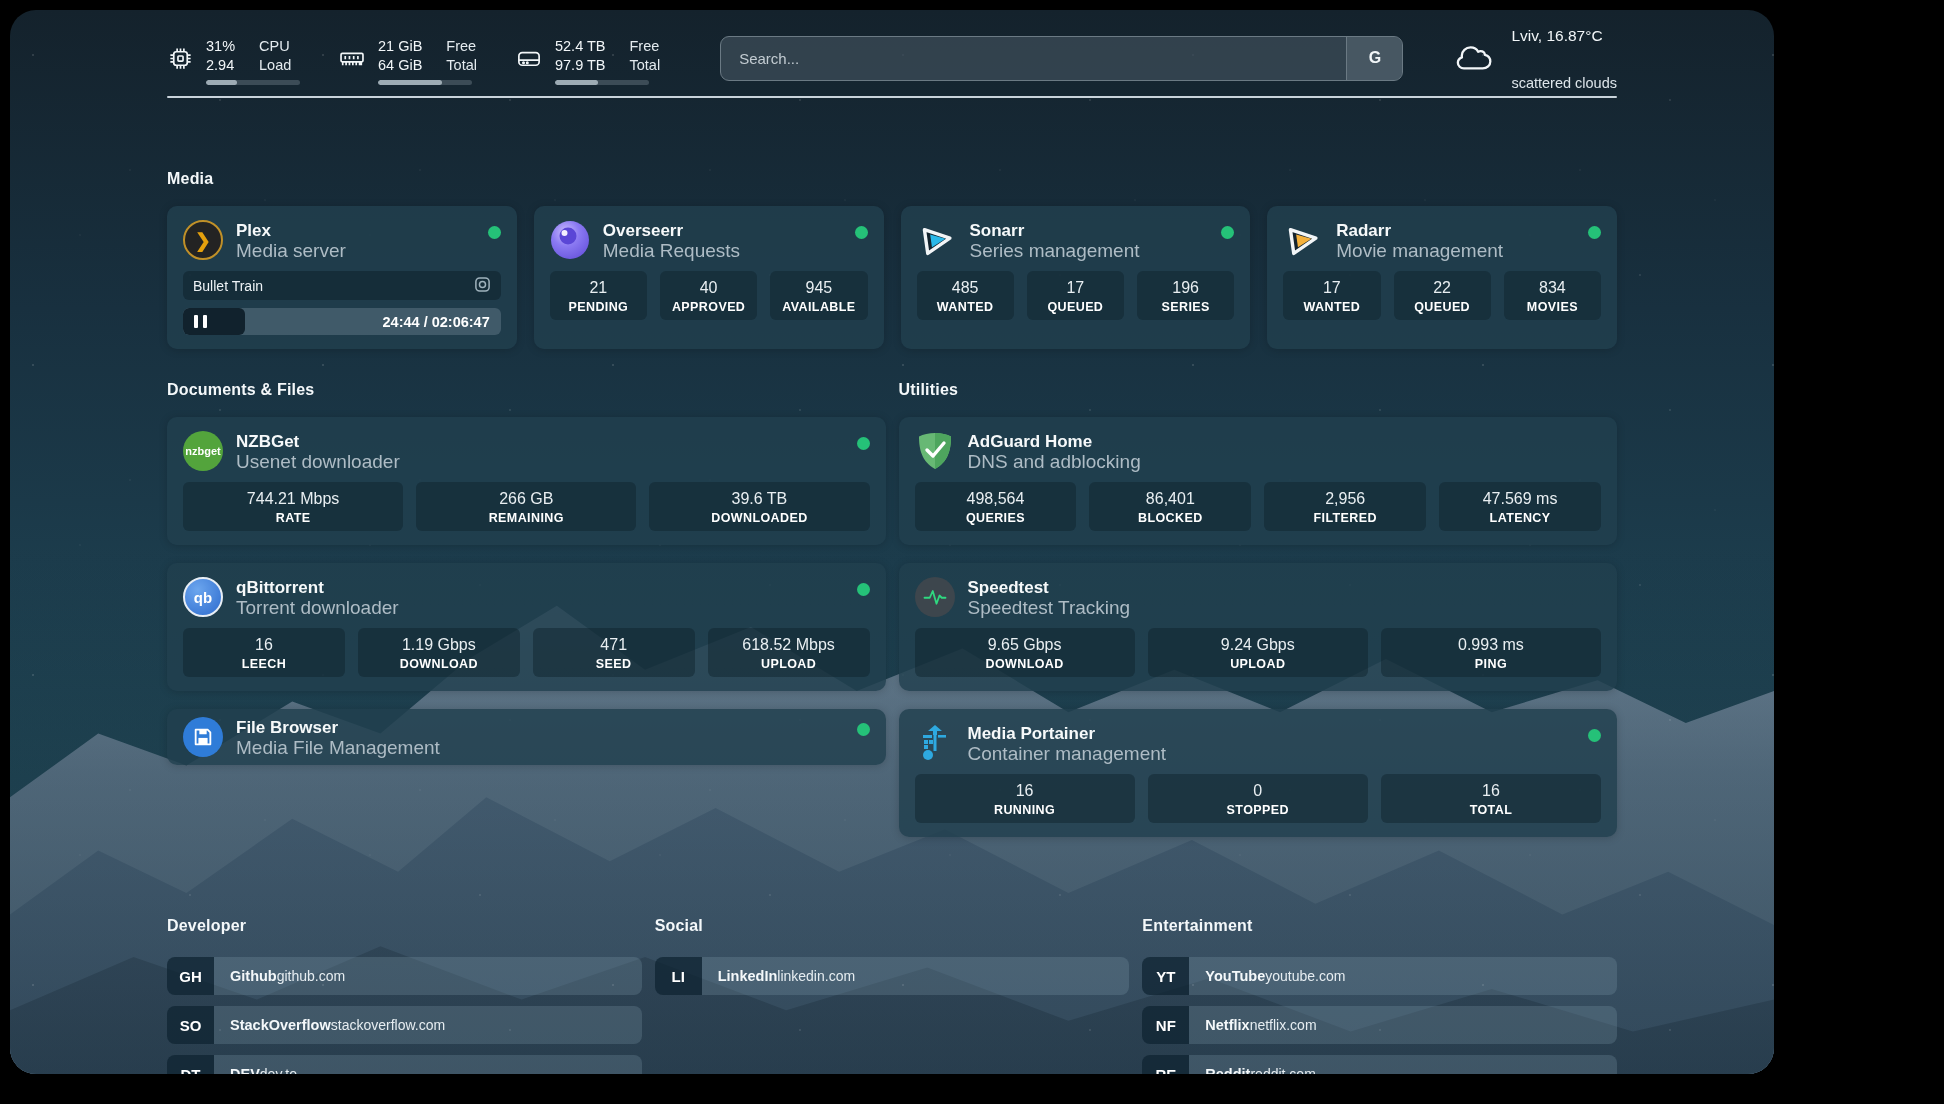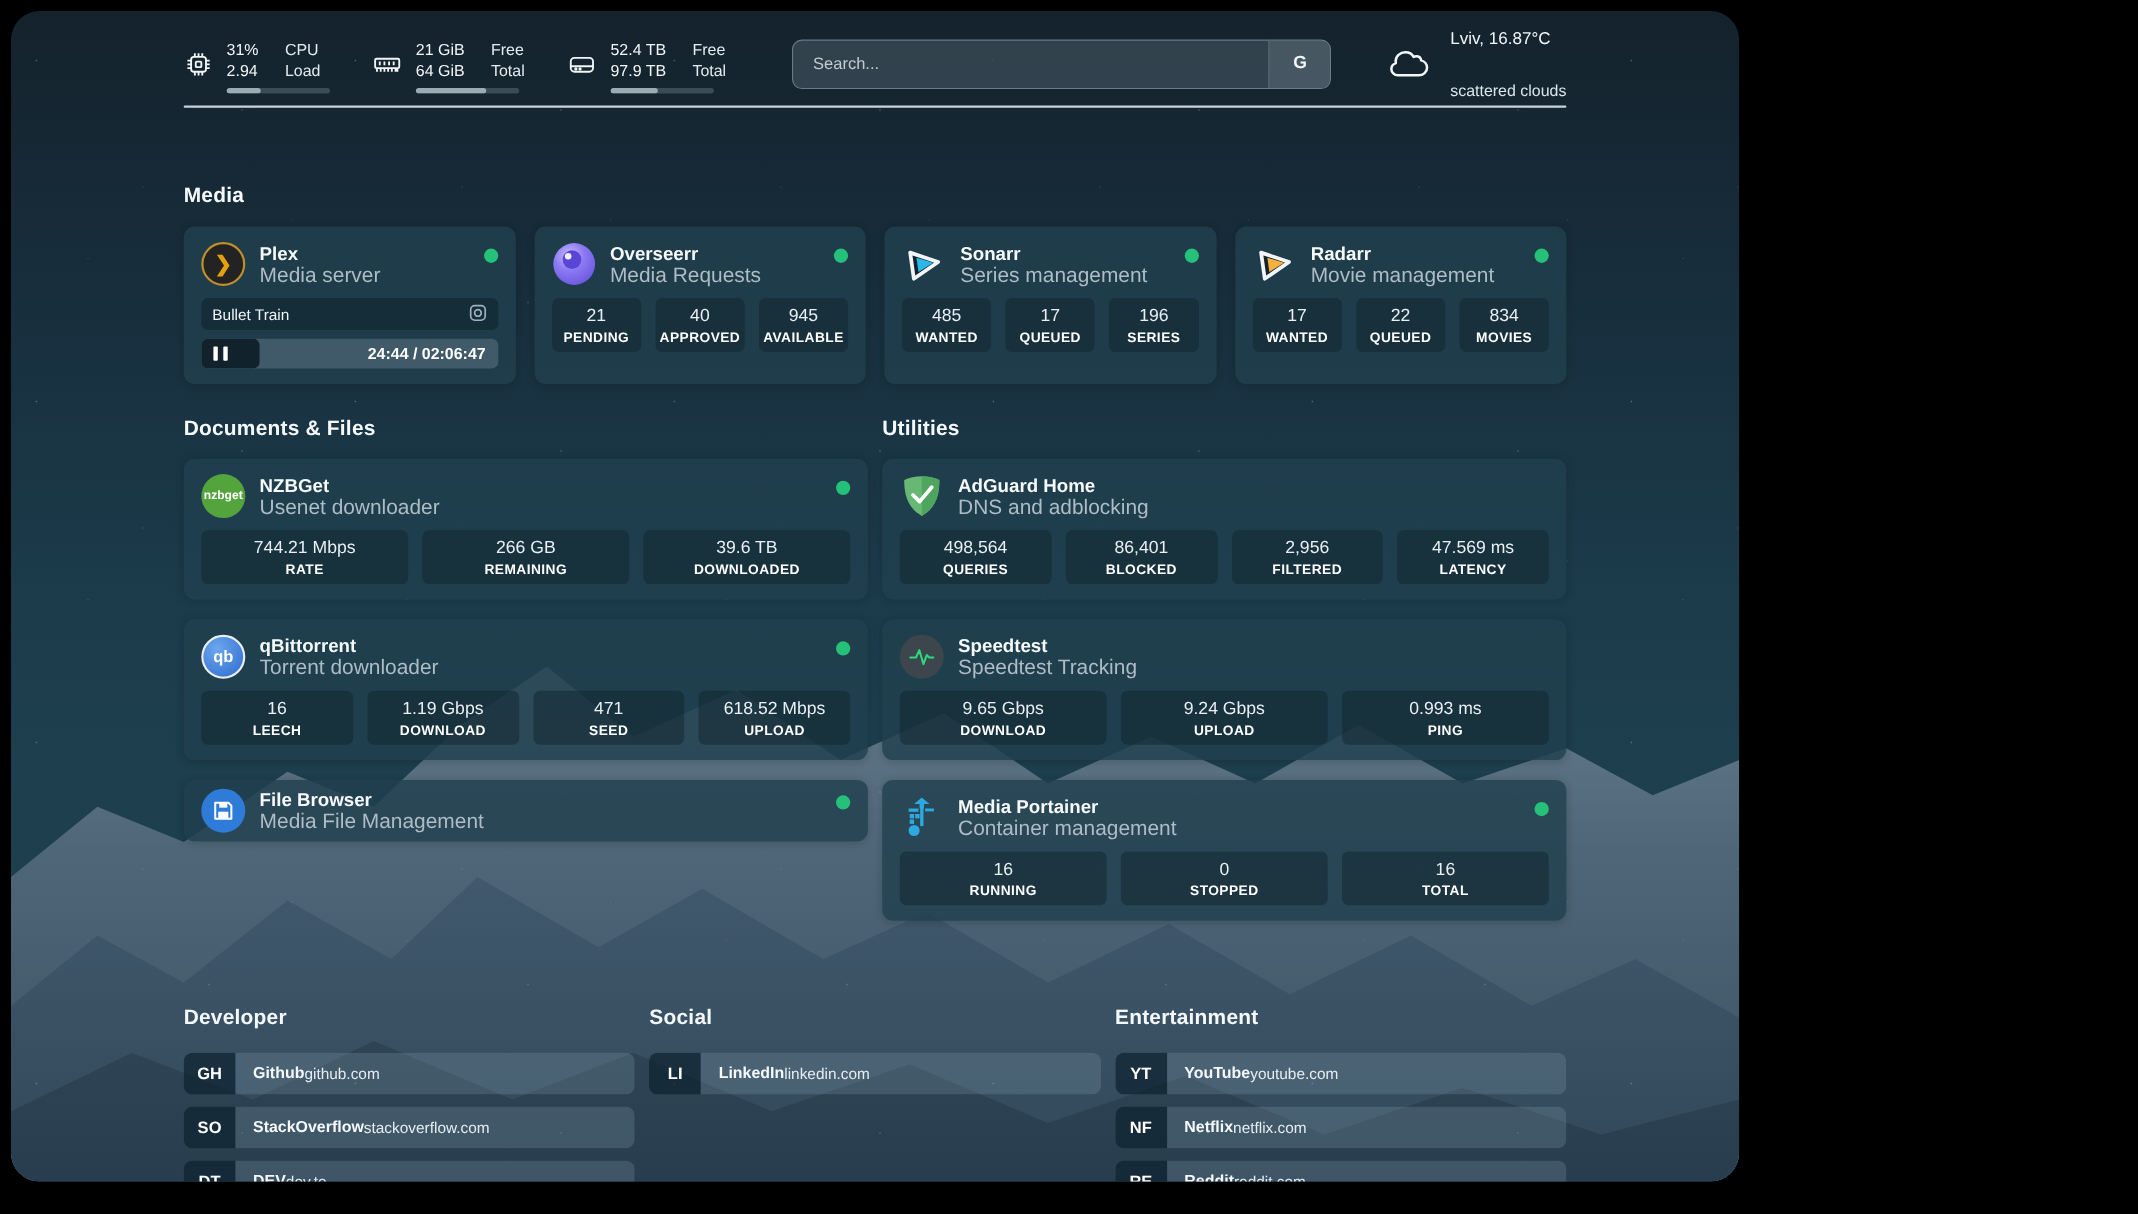--- a/index.html
+++ b/index.html
@@ -1,20 +1,20 @@
 <!DOCTYPE html>
 <html><head>
 <meta charset="utf-8">
 <style>
   * { box-sizing: border-box; margin: 0; padding: 0; }
   html,body { width:1944px; height:1104px; background:#000; font-family:"Liberation Sans", sans-serif; }
   body { position:relative; overflow:hidden; }
 
   .window {
-    position:absolute; left:10px; top:10px; width:1571px; height:1064px;
+    position:absolute; left:10px; top:10px; width:1764px; height:1064px;
     border-radius:26px; overflow:hidden;
     background:linear-gradient(180deg,#14222c 0%,#18303f 28%,#1c3c4c 52%,#214654 72%,#264c5c 100%);
   }
   
   .speckles {
     position:absolute; inset:0; z-index:1; pointer-events:none; opacity:.55;
     background-image:
       radial-gradient(2px 2px at 23px 45px, rgba(255,255,255,.55), transparent 60%),
       radial-gradient(1.5px 1.5px at 120px 160px, rgba(255,255,255,.35), transparent 60%),
       radial-gradient(2px 2px at 210px 90px, rgba(255,255,255,.42), transparent 60%),
@@ -72,21 +72,21 @@
     border-radius:0 8px 8px 0; cursor:pointer; font-family:"Liberation Sans", sans-serif;
   }
   .weather { display:flex; align-items:center; gap:14px; color:#f2f6f8; margin-bottom:4px; }
   .weather .wtxt { display:flex; flex-direction:column; }
   .weather .wtop { font-size:15.5px; line-height:21px; }
   .weather .wbot { font-size:14.5px; line-height:19px; color:#dde5ea;margin-top:28px; }
 
   .divider { margin-top:10px; height:2px; background:rgba(226,236,242,.88); border-radius:1px; }
 
   
-  h2.section-title { color:#f4f8fa; font-size:19px; font-weight:600; letter-spacing:.2px; line-height:30px; }
+  h2.section-title { color:#f4f8fa; font-size:16px; font-weight:600; letter-spacing:.2px; line-height:30px; }
   .media-section { margin-top:66px; }
   .media-section h2 { margin-bottom:12px; }
   .cards-4 { display:grid; grid-template-columns:repeat(4,1fr); gap:17px; }
 
   .card {
     background:rgba(33,63,78,.82); border-radius:10px; padding:14px 16px;
     box-shadow:0 1px 8px rgba(0,0,0,.18);
   }
   .card-head { display:flex; align-items:center; gap:13px; position:relative; }
   .app-icon { width:40px; height:40px; flex:0 0 auto; border-radius:50%; display:flex; align-items:center; justify-content:center; }

